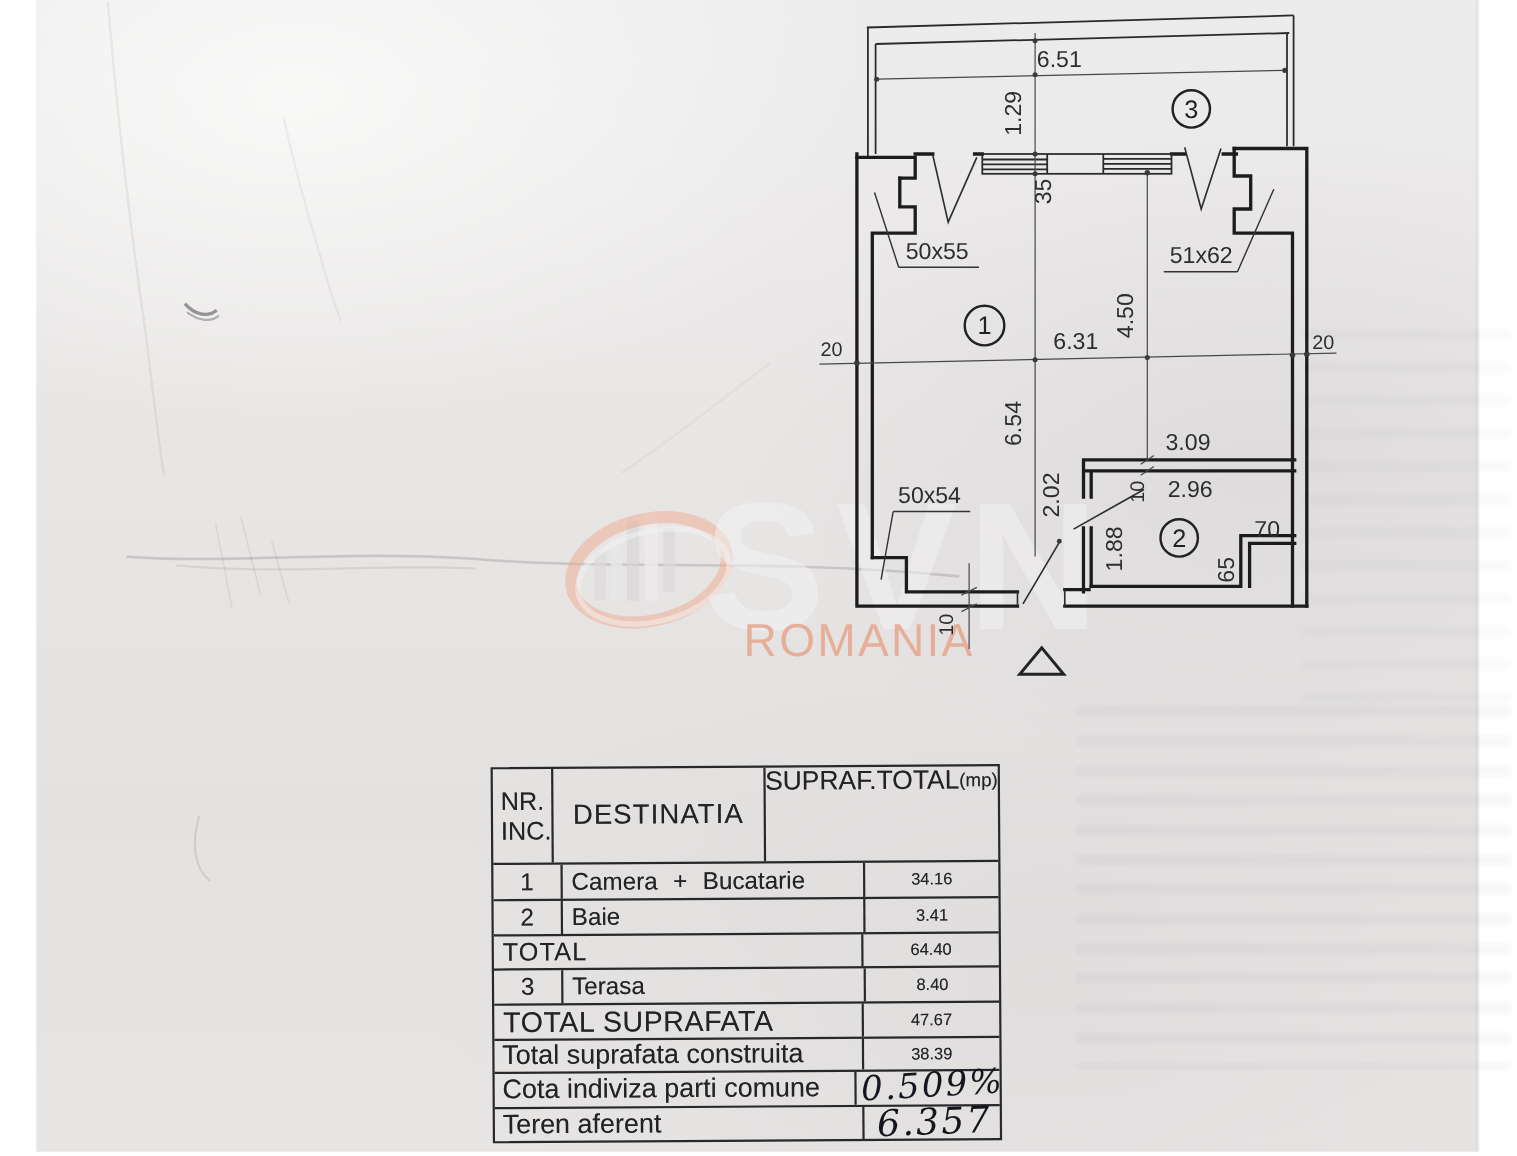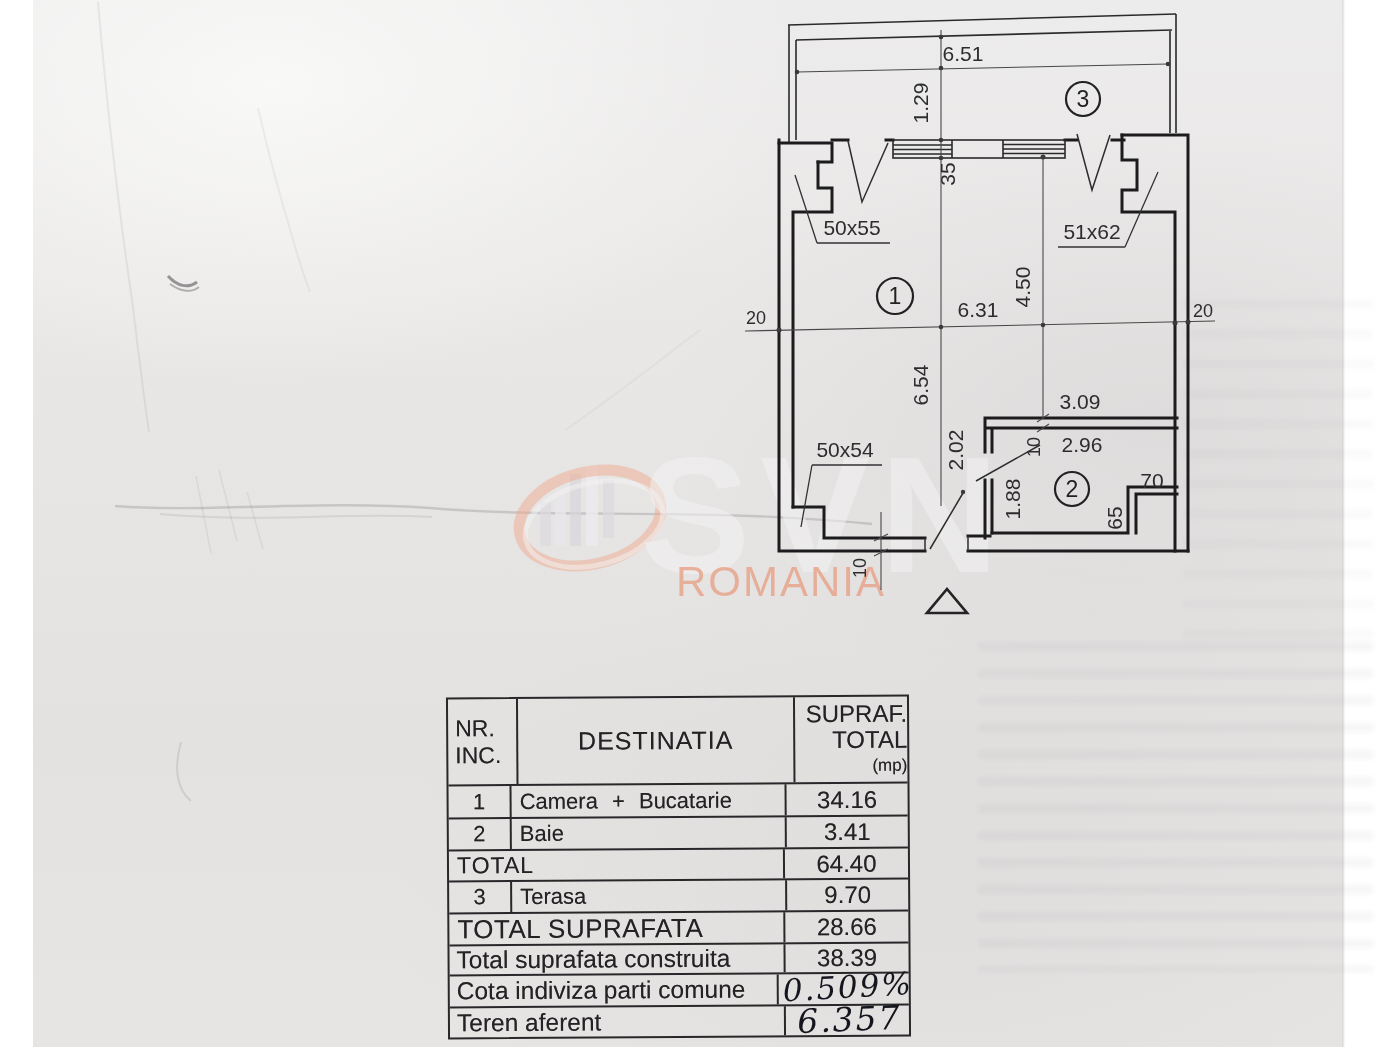--- a/index.html
+++ b/index.html
@@ -56,28 +56,28 @@
   .apt-table{
     position:absolute;left:447px;top:696px;width:459px;
     border:2.5px solid #28282a;
     transform:rotate(-0.35deg);
     color:#232325;
     text-shadow:0 0 .6px rgba(20,20,25,.45);
   }
   .t-header{display:flex;height:85px;}
   .th-c1{width:61px;border-right:2px solid #28282a;display:flex;flex-direction:column;justify-content:center;padding-left:7px;font-size:23px;line-height:27px;}
   .th-c2{width:275px;border-right:2px solid #28282a;display:flex;align-items:center;justify-content:center;font-size:25px;letter-spacing:1px;}
-  .th-c3{flex:1;display:flex;flex-direction:column;align-items:flex-end;justify-content:center;font-size:24px;line-height:26px;}
+  .th-c3{flex:1;display:flex;flex-direction:row;align-items:flex-start;justify-content:center;font-size:24px;line-height:26px;}
   .th-c3 .mp{font-size:17px;}
   .t-row{display:flex;border-top:2px solid #28282a;align-items:center;}
   .h31{height:31px}.h30{height:30px}.h29{height:29px}.h28{height:28px}
   .c-nr{width:61px;border-right:2px solid #28282a;text-align:center;font-size:22px;align-self:stretch;display:flex;align-items:center;justify-content:center;}
   .c-dest{width:275px;border-right:2px solid #28282a;padding-left:8px;font-size:22px;align-self:stretch;display:flex;align-items:center;box-sizing:border-box;}
   .c-dest.wide{width:336px;}
-  .c-val{flex:1;text-align:center;font-size:24px;}
+  .c-val{flex:1;text-align:center;font-size:15px;}
   .r-total .c-dest{font-size:23px;letter-spacing:1px;}
   .r-totsup .c-dest{font-size:26px;letter-spacing:.5px;}
   .c-dest.spacey{word-spacing:8px;}
   .summary .c-dest{padding-left:7px;font-size:24.5px;}
   .hand{
     font-family:"DejaVu Serif",serif;font-style:italic;
     font-size:31px;color:#15151d;letter-spacing:2px;
     transform:rotate(-3deg) translate(4px,-2px);
     text-shadow:none;white-space:nowrap;
   }
@@ -248,25 +248,25 @@
     <div class="c-dest">Baie</div>
     <div class="c-val">3.41</div>
   </div>
   <div class="t-row h29 r-total">
     <div class="c-dest wide">TOTAL</div>
     <div class="c-val">64.40</div>
   </div>
   <div class="t-row h30">
     <div class="c-nr">3</div>
     <div class="c-dest">Terasa</div>
-    <div class="c-val">9.70</div>
+    <div class="c-val">8.40</div>
   </div>
   <div class="t-row h30 r-totsup">
     <div class="c-dest wide">TOTAL SUPRAFATA</div>
-    <div class="c-val">28.66</div>
+    <div class="c-val">47.67</div>
   </div>
 
   <div class="t-row h28 summary">
     <div class="c-dest wide">Total suprafata construita</div>
     <div class="c-val">38.39</div>
   </div>
   <div class="t-row h30 summary">
     <div class="c-dest wide">Cota indiviza parti comune</div>
     <div class="c-val hand">0.509%</div>
   </div>

